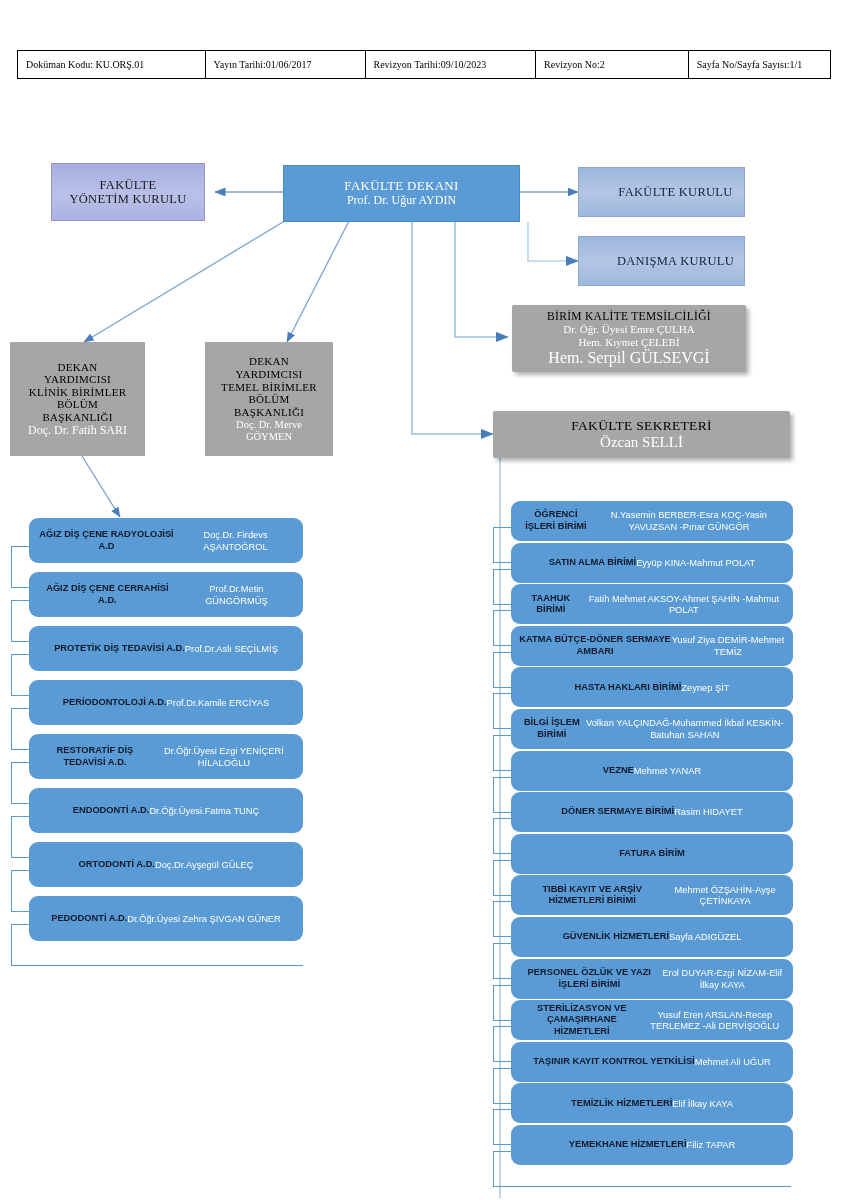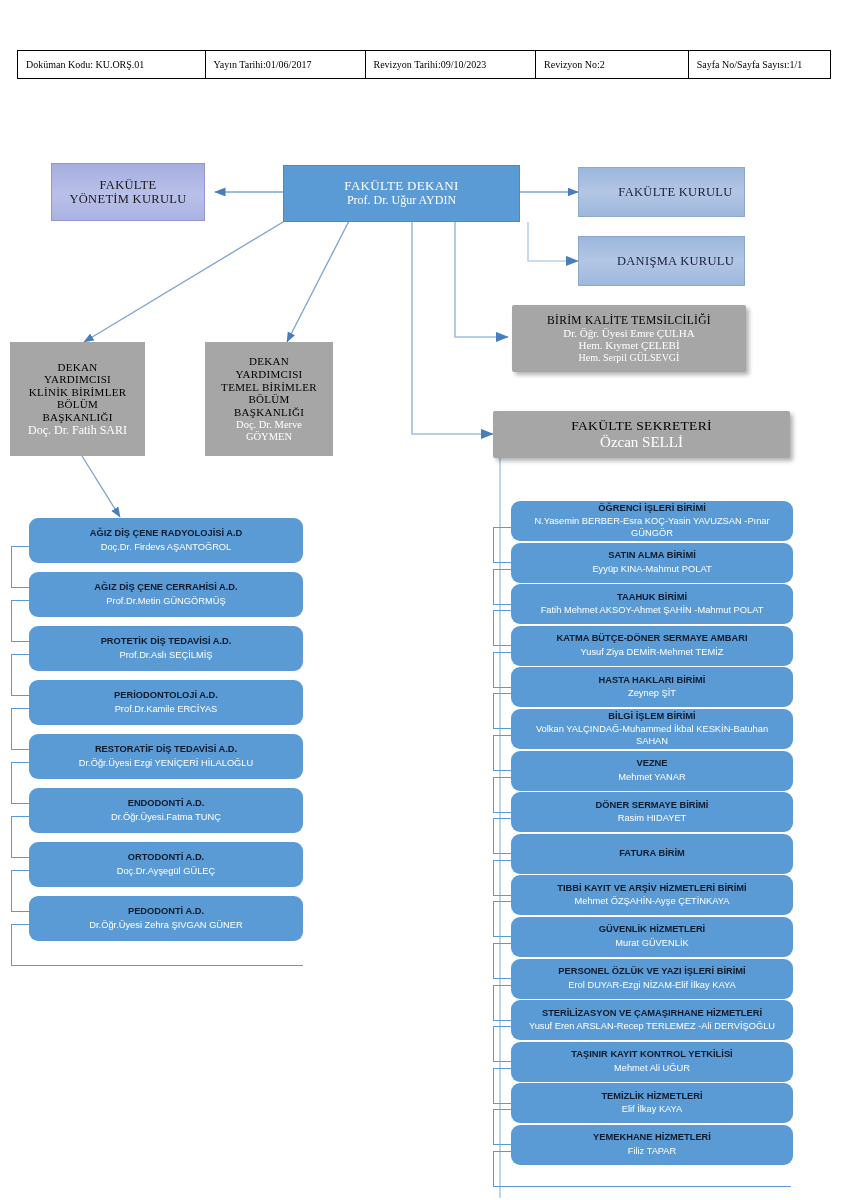--- a/index.html
+++ b/index.html
@@ -34,21 +34,21 @@
   .steelgr {background:linear-gradient(180deg,#9cb7db 0%,#b3c6e4 50%,#9db8dc 100%);
             border:1px solid #8aa7ce;color:#14213d;padding-left:28px;}
   .grey    {background:#a6a6a6;color:#ffffff;box-shadow:3px 3px 4px rgba(0,0,0,.30);}
   .greyflat{background:#a6a6a6;color:#ffffff;}
 
   .grey .t1,.greyflat .t1{color:#000;}
   .grey .t2,.greyflat .t2{color:#fff;}
 
   
   .unit{position:absolute;box-sizing:border-box;background:#5b9bd5;border-radius:9px;
-        display:flex;flex-direction:column;align-items:center;justify-content:center;
+        display:flex;flex-direction:row;align-items:center;justify-content:center;
         text-align:center;padding:18px 8px;}
   .unit .u-title{font-size:9.3px;font-weight:bold;color:#0f1b2d;line-height:1.25;}
   .unit .u-name {font-size:9.3px;color:#ffffff;line-height:1.25;margin-top:2px;}
 
   
   .bracket{position:absolute;box-sizing:border-box;border:1px solid #5b9bd5;
            border-right:none;background:transparent;}
 
   svg.wires{position:absolute;left:0;top:0;width:848px;height:1200px;overflow:visible;}
 </style>
@@ -108,21 +108,21 @@
   </div>
 
   <div class="box serif-box steelgr" style="left:578px;top:236px;width:167px;height:50px;">
     <div class="t1">DANIŞMA KURULU</div>
   </div>
 
   <div class="box serif-box grey" style="left:512px;top:305px;width:234px;height:67px;border-radius:2px;">
     <div class="t1" style="font-size:11.5px;">BİRİM KALİTE TEMSİLCİLİĞİ</div>
     <div class="t2" style="font-size:11px;">Dr. Öğr. Üyesi Emre ÇULHA</div>
     <div class="t2" style="font-size:11px;">Hem. Kıymet ÇELEBİ</div>
-    <div class="t2" style="font-size:10px;">Hem. Serpil GÜLSEVGİ</div>
+    <div class="t2" style="font-size:16px;">Hem. Serpil GÜLSEVGİ</div>
   </div>
 
   <div class="box serif-box greyflat" style="left:10px;top:342px;width:135px;height:114px;">
     <div class="t1" style="font-size:11px;white-space:pre-line;">DEKAN
 YARDIMCISI
 KLİNİK BİRİMLER
 BÖLÜM
 BAŞKANLIĞI</div>
     <div class="t2" style="font-size:12px;">Doç. Dr. Fatih SARI</div>
   </div>
@@ -231,21 +231,21 @@
         <div class="u-title">FATURA BİRİM</div>
       </div>
       <div class="bracket" style="left: 493px; top: 901.4px; width: 298px; height: 36px;"></div>
       <div class="unit" style="left: 511px; top: 875.4px; width: 282px; height: 40px;">
         <div class="u-title">TIBBİ KAYIT VE ARŞİV HİZMETLERİ BİRİMİ</div>
         <div class="u-name">Mehmet ÖZŞAHİN-Ayşe ÇETİNKAYA</div>
       </div>
       <div class="bracket" style="left: 493px; top: 943px; width: 298px; height: 36px;"></div>
       <div class="unit" style="left: 511px; top: 917px; width: 282px; height: 40px;">
         <div class="u-title">GÜVENLİK HİZMETLERİ</div>
-        <div class="u-name">Murat GÜVENLİK</div>
+        <div class="u-name">Sayfa ADIGÜZEL</div>
       </div>
       <div class="bracket" style="left: 493px; top: 984.6px; width: 298px; height: 36px;"></div>
       <div class="unit" style="left: 511px; top: 958.6px; width: 282px; height: 40px;">
         <div class="u-title">PERSONEL ÖZLÜK VE YAZI İŞLERİ BİRİMİ</div>
         <div class="u-name">Erol DUYAR-Ezgi NİZAM-Elif İlkay KAYA</div>
       </div>
       <div class="bracket" style="left: 493px; top: 1026.2px; width: 298px; height: 36px;"></div>
       <div class="unit" style="left: 511px; top: 1000.2px; width: 282px; height: 40px;">
         <div class="u-title">STERİLİZASYON VE ÇAMAŞIRHANE HİZMETLERİ</div>
         <div class="u-name">Yusuf  Eren ARSLAN-Recep TERLEMEZ -Ali  DERVİŞOĞLU</div>

